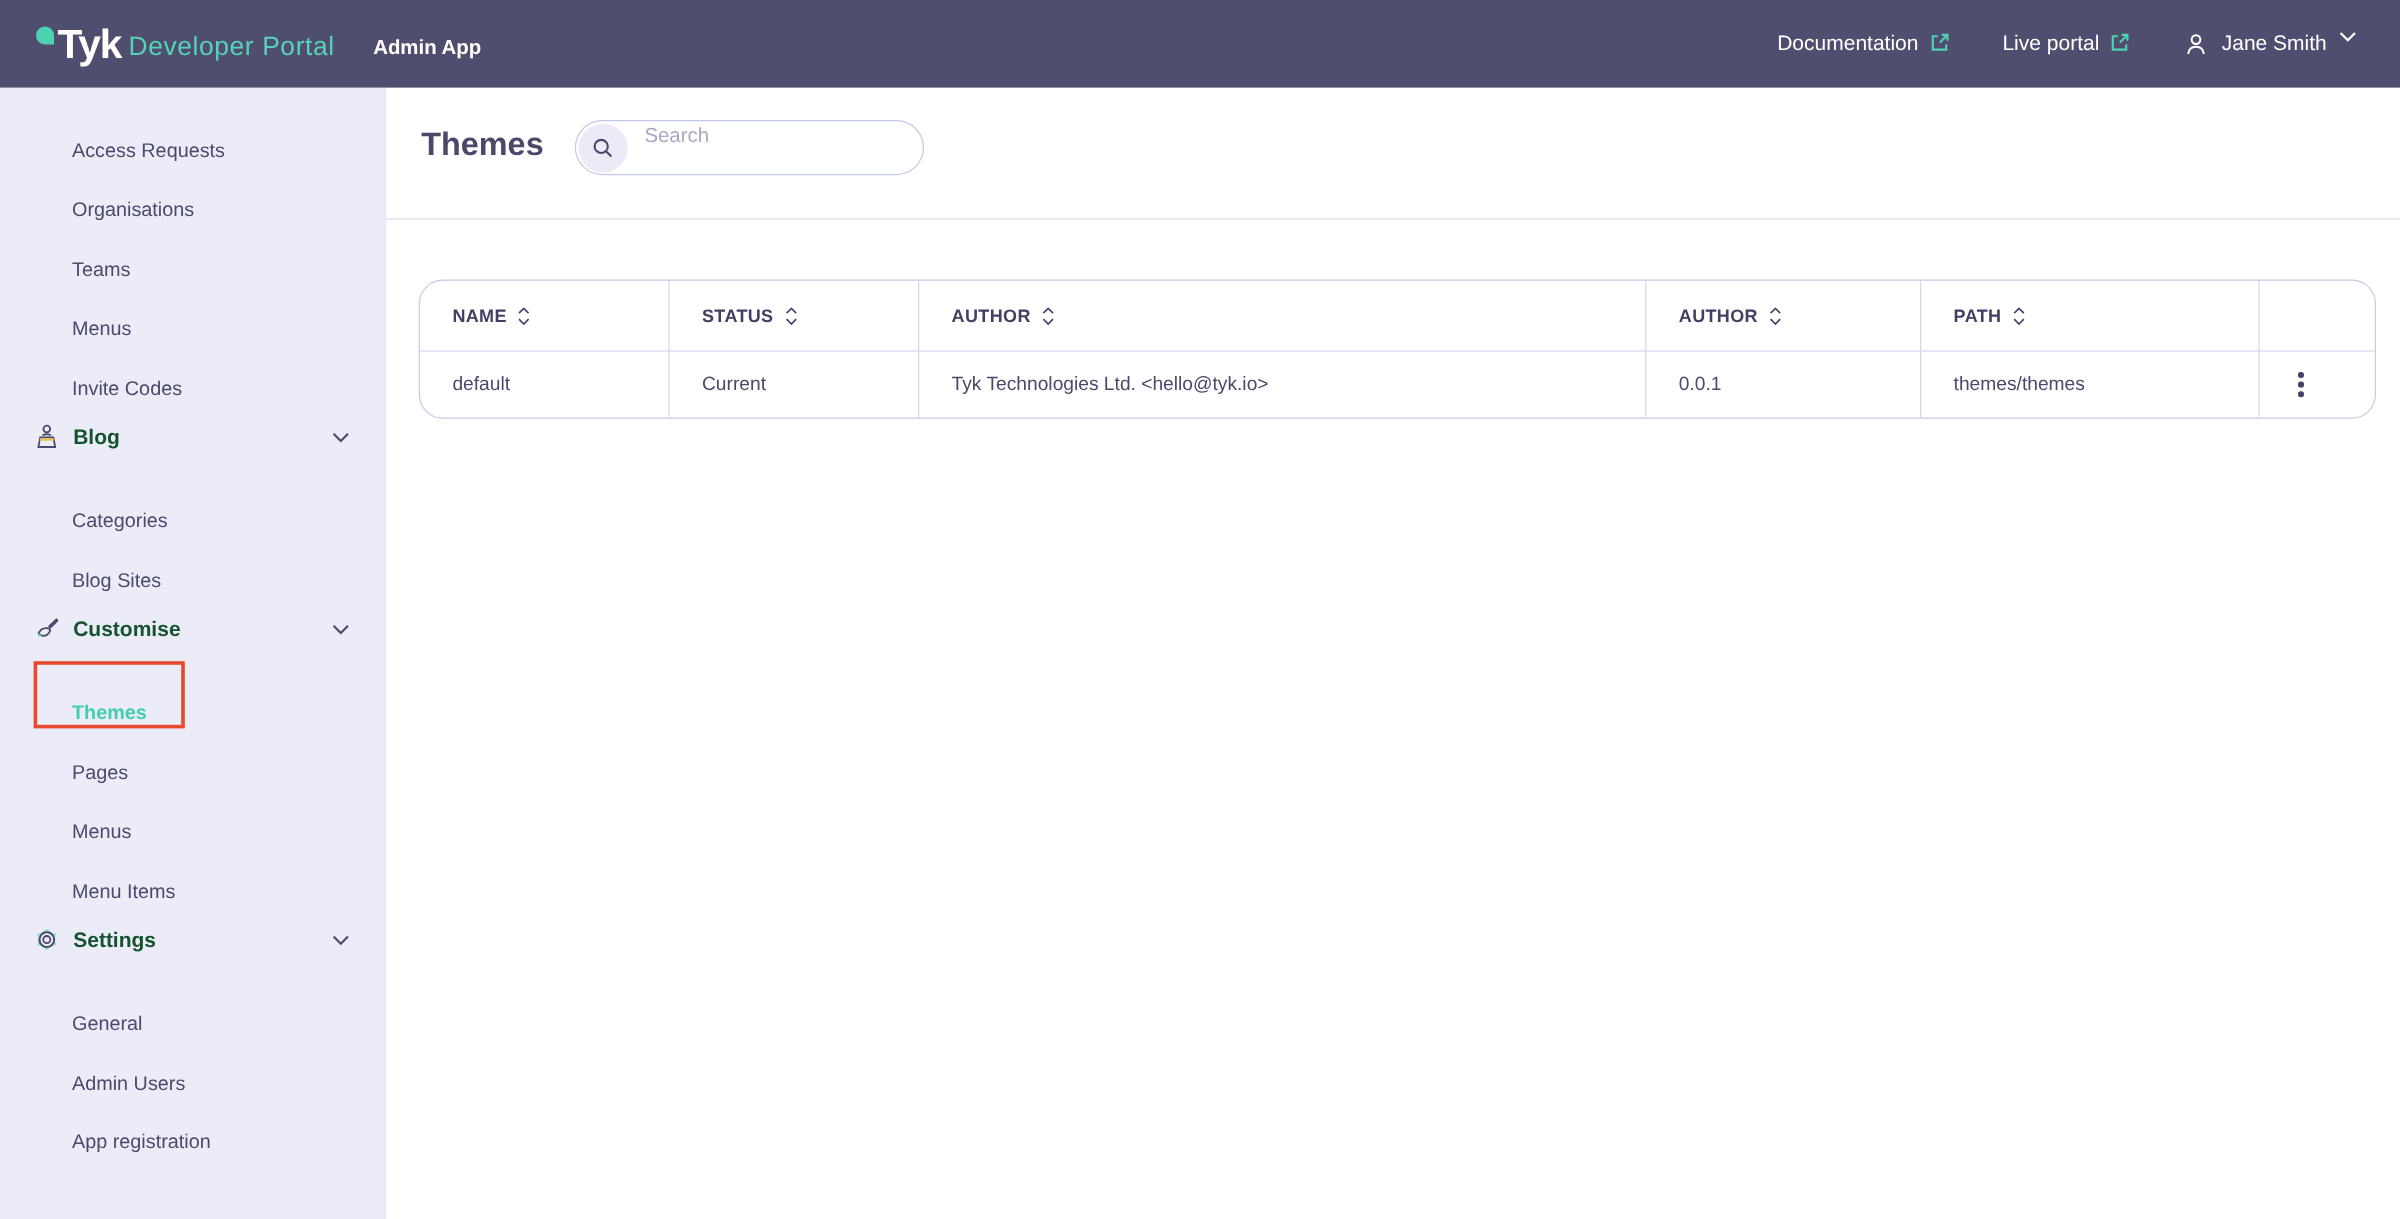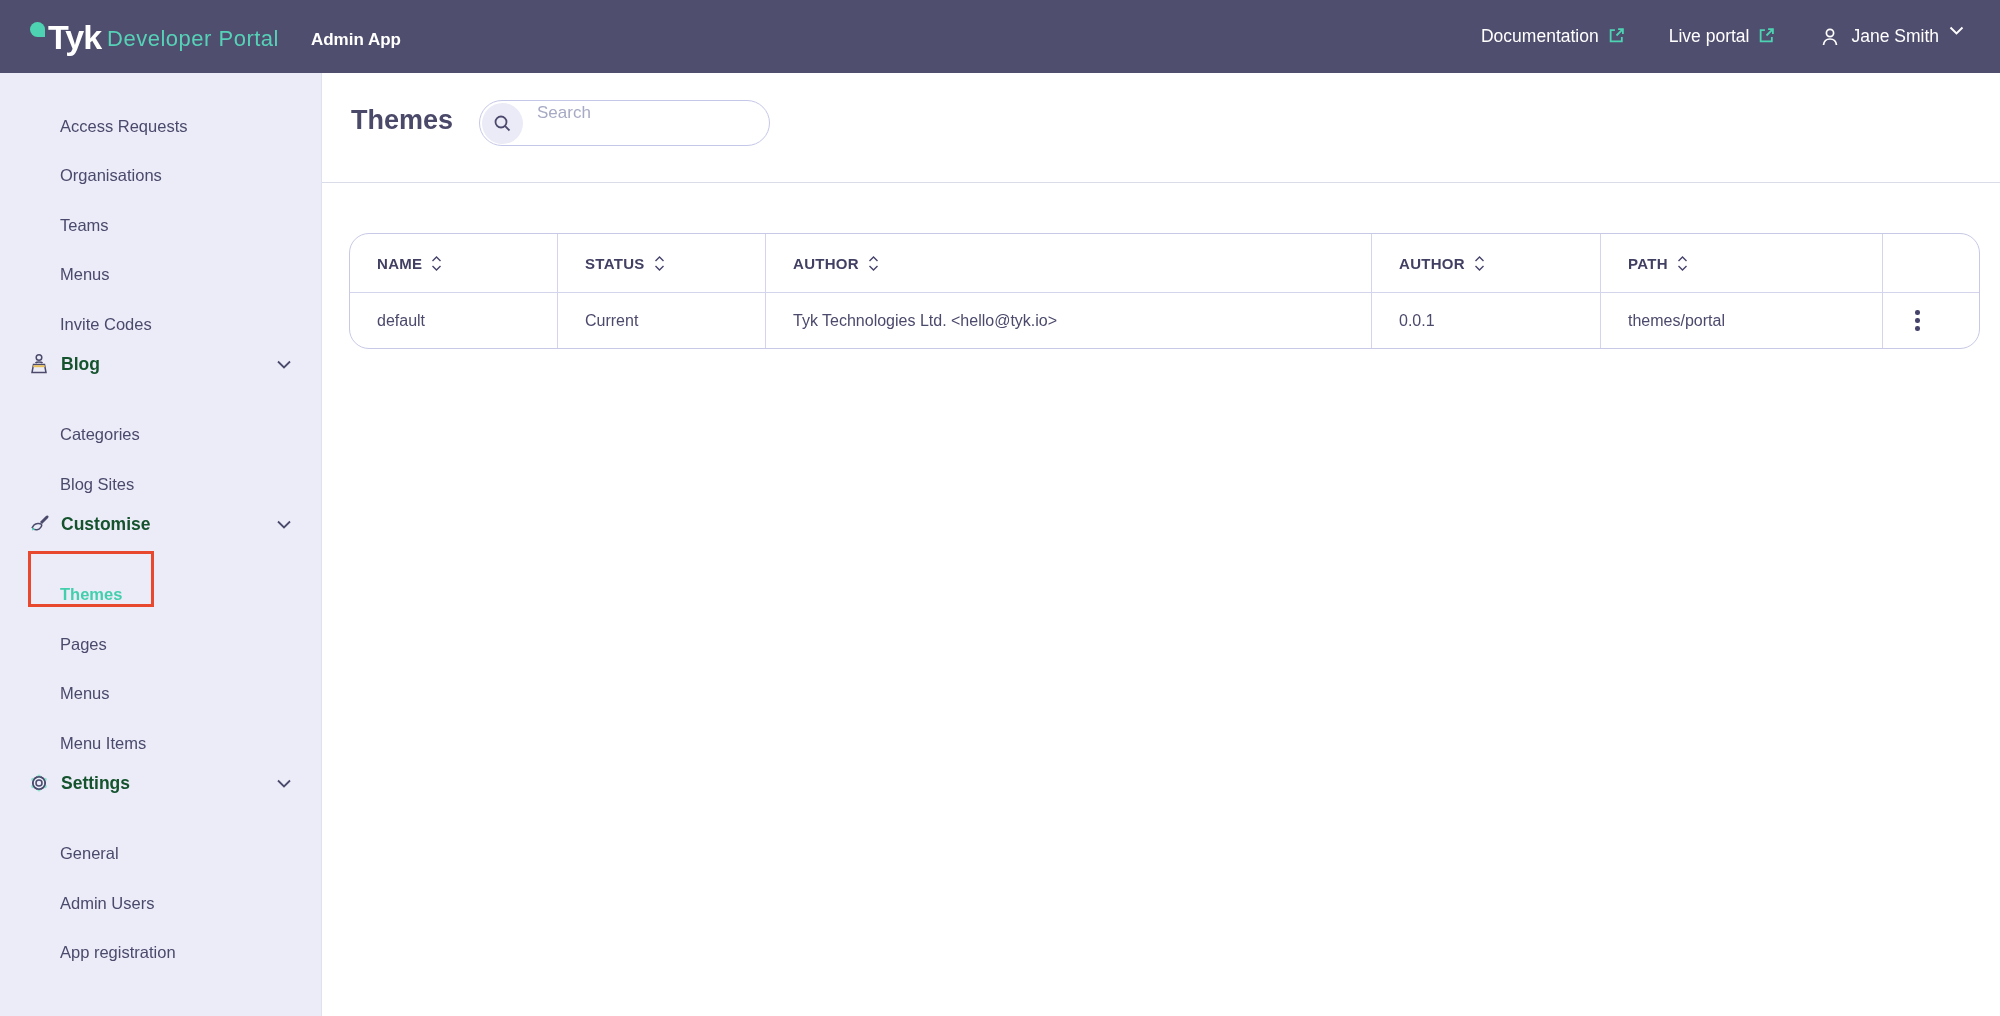--- a/index.html
+++ b/index.html
@@ -280,21 +280,21 @@
         </th>
         <th></th>
       </tr>
     </thead>
     <tbody>
       <tr>
         <td>default</td>
         <td>Current</td>
         <td>Tyk Technologies Ltd. &lt;hello@tyk.io&gt;</td>
         <td>0.0.1</td>
-        <td>themes/portal</td>
+        <td>themes/themes</td>
         <td class="actions-cell">
           <div class="kebab">
             <span></span>
               <span></span>
               <span></span>
           </div>
         </td>
       </tr>
     </tbody>
   </table>

